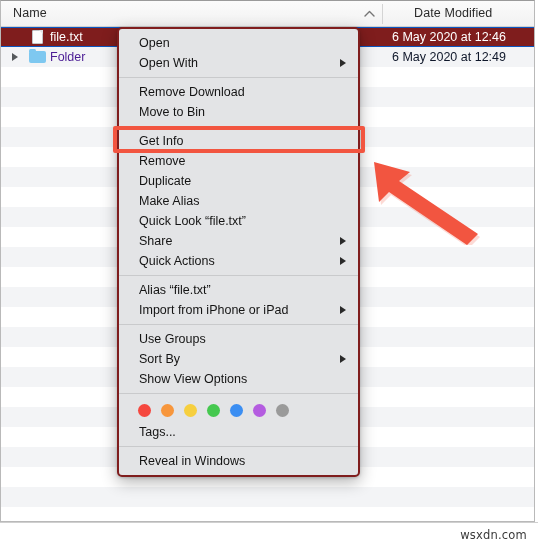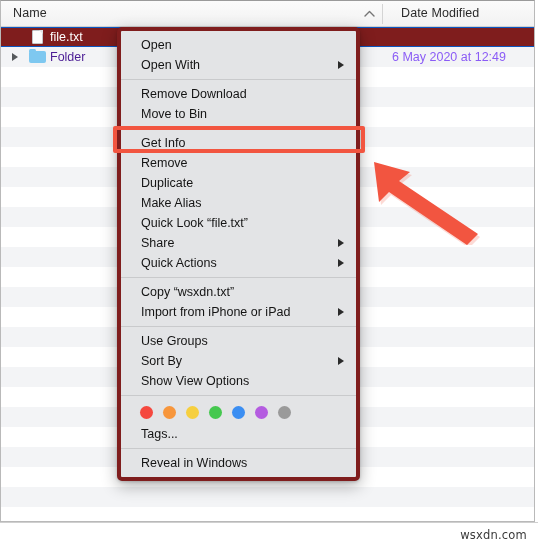--- a/index.html
+++ b/index.html
@@ -64,21 +64,21 @@
   .col-header .divider {
     position: absolute;
     left: 381px;
     top: 3px;
     width: 1px;
     height: 20px;
     background: #d4d4d4;
   }
   .col-header .col-date {
     position: absolute;
-    left: 400px;
+    left: 413px;
     top: 5px;
     font-size: 12.5px;
     color: #2b2b2b;
     letter-spacing: 0.1px;
   }
 
   .rows {
     position: relative;
   }
   .row {
@@ -165,33 +165,33 @@
     font-size: 12.5px;
     color: #4c1d95;
     line-height: 16px;
     white-space: nowrap;
   }
   .row .date-text {
     position: absolute;
     left: 391px;
     top: 2px;
     font-size: 12.5px;
-    color: #8b5cf6;
+    color: #0f172a;
     line-height: 16px;
     white-space: nowrap;
   }
 
   
   .ctx-menu {
     position: absolute;
     left: 117px;
     top: 27px;
     width: 243px;
     background: #e3e4e6;
-    border: 4px solid #7f1d1d;
+    border: 2px solid #7f1d1d;
     border-radius: 5px;
     box-shadow: 0 5px 16px rgba(0,0,0,0.30), 0 1px 3px rgba(0,0,0,0.18);
     box-sizing: border-box;
     padding: 4px 0 4px 0;
     overflow: hidden;
   }
   .ctx-item {
     position: relative;
     height: 20px;
     line-height: 20px;
@@ -289,20 +289,21 @@
         </svg>
       </div>
       <div class="divider"></div>
       <div class="col-date">Date Modified</div>
     </div>
 
     <div class="rows" id="rows-host">
         <div class="row selected">
           <div class="icon-doc"></div>
           <div class="name-text">file.txt</div>
+          <div class="date-text">6 May 2020 at 12:46</div>
         </div>
         <div class="row even">
           <div class="twisty"></div>
           <div class="icon-folder"></div>
           <div class="name-text">Folder</div>
           <div class="date-text">6 May 2020 at 12:49</div>
         </div>
         <div class="row odd"></div>
         <div class="row even"></div>
         <div class="row odd"></div>
@@ -337,21 +338,21 @@
       <div class="ctx-item">Move to Bin</div>
       <div class="ctx-sep"></div>
       <div class="ctx-item">Get Info</div>
       <div class="ctx-item">Remove</div>
       <div class="ctx-item">Duplicate</div>
       <div class="ctx-item">Make Alias</div>
       <div class="ctx-item">Quick Look “file.txt”</div>
       <div class="ctx-item">Share<div class="submenu-arrow"></div></div>
       <div class="ctx-item">Quick Actions<div class="submenu-arrow"></div></div>
       <div class="ctx-sep"></div>
-      <div class="ctx-item">Copy “wsxdn.txt”</div>
+      <div class="ctx-item">Alias “file.txt”</div>
       <div class="ctx-item">Import from iPhone or iPad<div class="submenu-arrow"></div></div>
       <div class="ctx-sep"></div>
       <div class="ctx-item">Use Groups</div>
       <div class="ctx-item">Sort By<div class="submenu-arrow"></div></div>
       <div class="ctx-item">Show View Options</div>
       <div class="ctx-sep"></div>
       <div class="tag-row">
         <div class="tag-dot" style="background: rgb(245, 72, 63);"></div>
         <div class="tag-dot" style="background: rgb(247, 150, 60);"></div>
         <div class="tag-dot" style="background: rgb(246, 207, 63);"></div>

